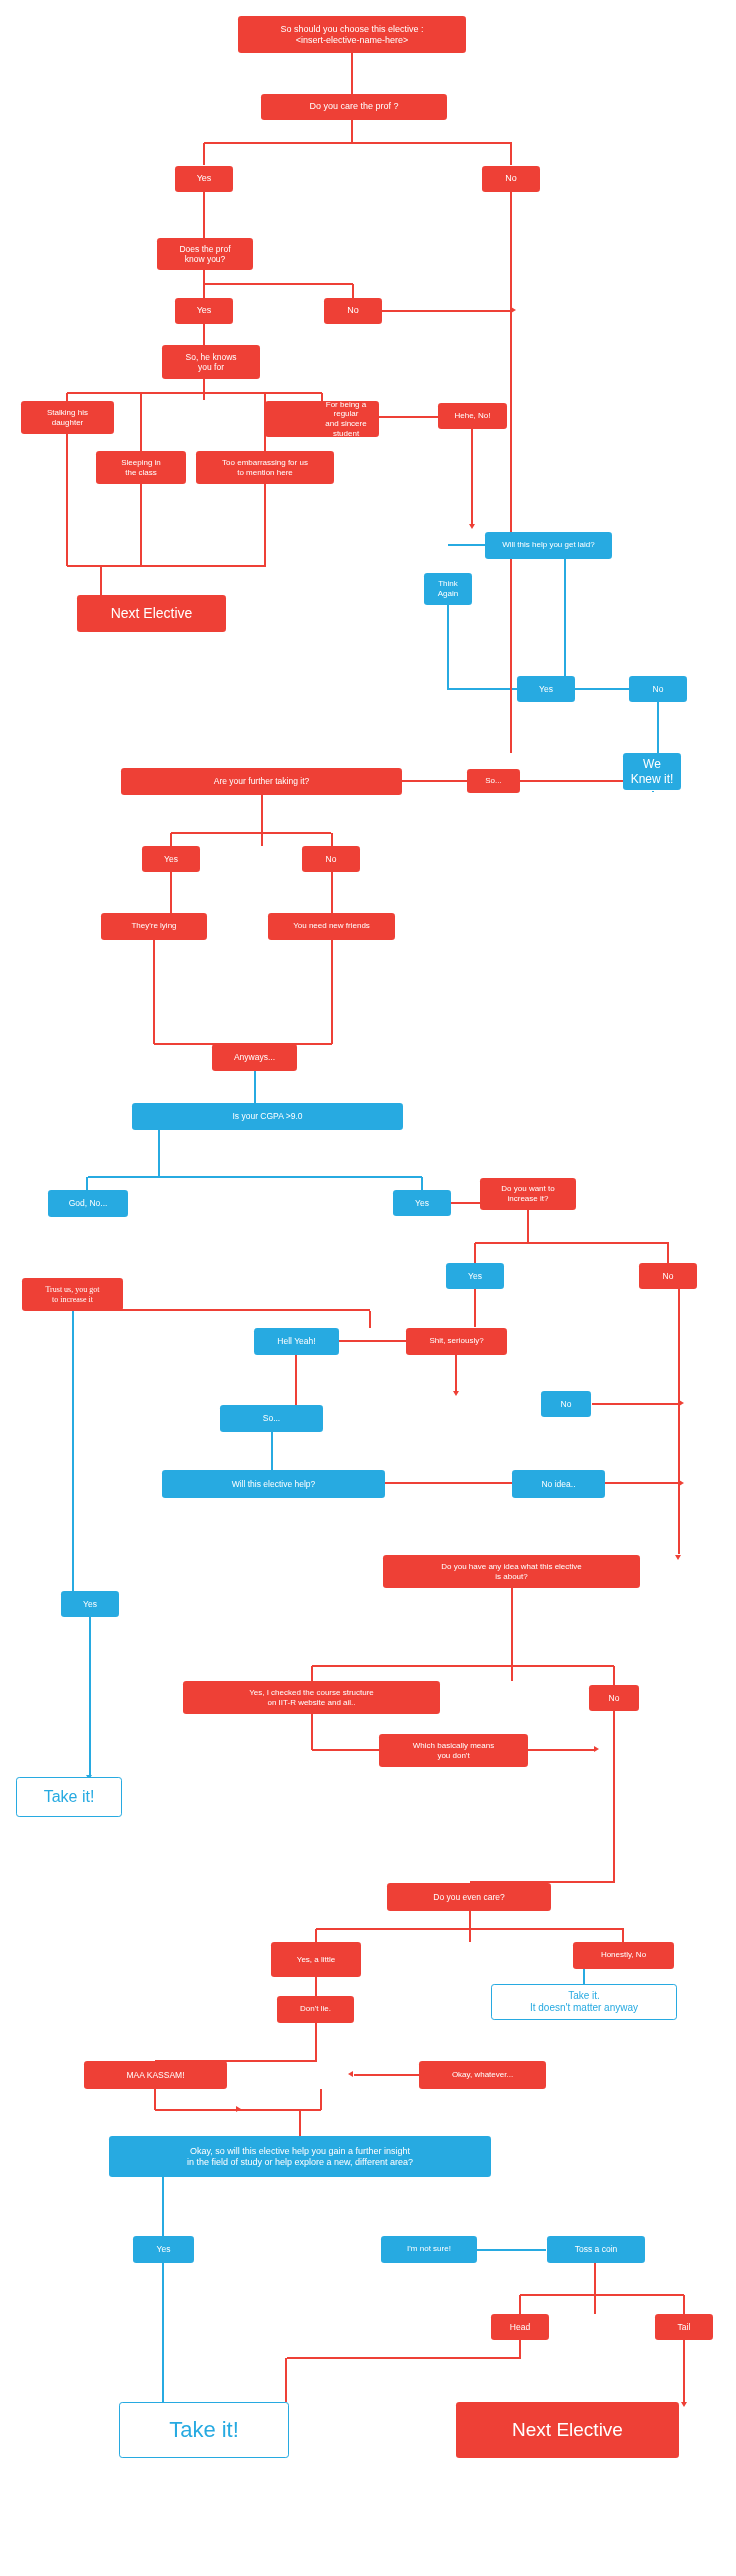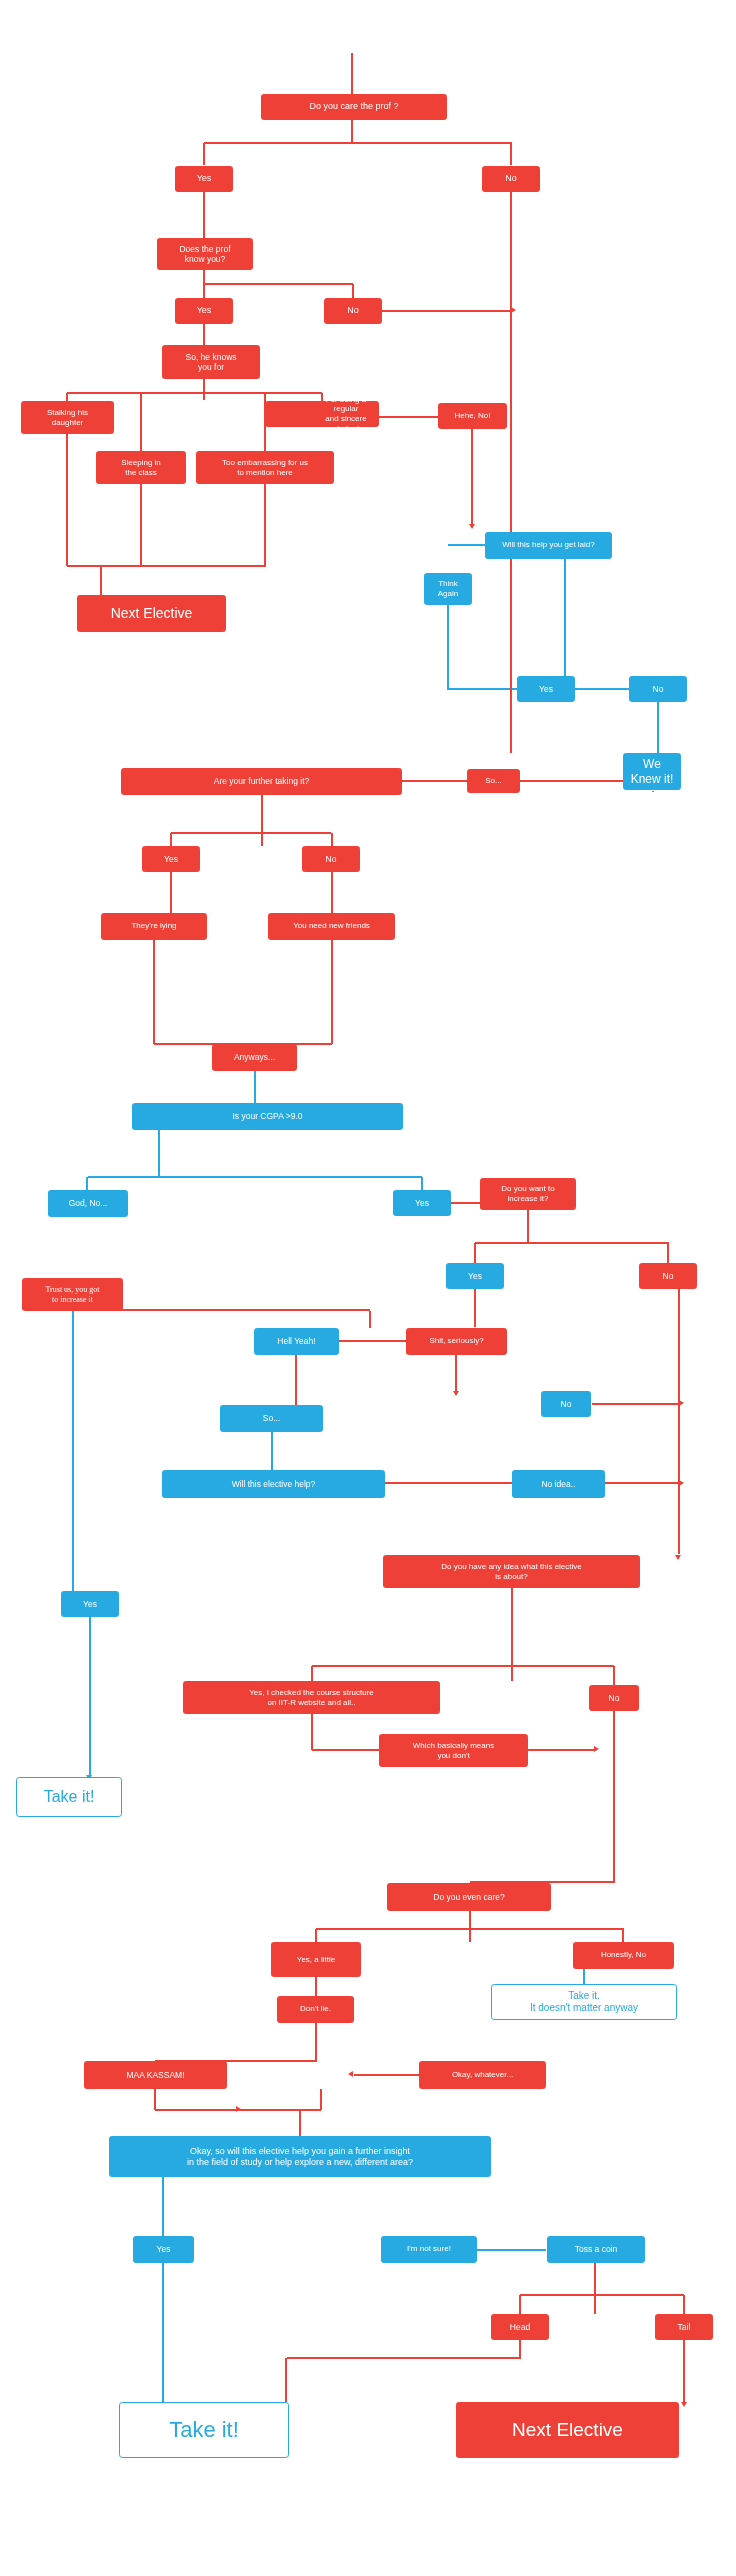--- a/index.html
+++ b/index.html
@@ -180,32 +180,34 @@
     <div class="edge" style="left: 520px; top: 2294px; width: 164px; height: 2.1px;"></div>
     <div class="edge" style="left: 519px; top: 2295px; width: 2.1px; height: 19.6px;"></div>
     <div class="arrow arr-d" style="left: 516px; top: 2314px;"></div>
     <div class="edge" style="left: 683px; top: 2295px; width: 2.1px; height: 19.6px;"></div>
     <div class="arrow arr-d" style="left: 681px; top: 2314px;"></div>
     <div class="edge" style="left: 519px; top: 2340px; width: 2.1px; height: 18.6px;"></div>
     <div class="edge" style="left: 287px; top: 2357px; width: 233px; height: 2.1px;"></div>
     <div class="edge" style="left: 285px; top: 2358px; width: 2.1px; height: 44px;"></div>
     <div class="edge" style="left: 683px; top: 2340px; width: 2.1px; height: 63px;"></div>
     <div class="arrow arr-d" style="left: 681px; top: 2402px;"></div>
+    <div class="node red" style="left: 238px; top: 16px; width: 228px; height: 37px; font-size: 9px; white-space: pre-line;">So should you choose this elective :
+&lt;insert-elective-name-here&gt;</div>
     <div class="node red" style="left: 261px; top: 94px; width: 186px; height: 25.5px; font-size: 9px; white-space: pre-line;">Do you care the prof ?</div>
     <div class="node red" style="left: 175px; top: 166px; width: 58px; height: 25.5px; font-size: 9px; white-space: pre-line;">Yes</div>
     <div class="node red" style="left: 482px; top: 166px; width: 58px; height: 25.5px; font-size: 9px; white-space: pre-line;">No</div>
     <div class="node red" style="left: 157px; top: 238px; width: 96px; height: 32px; font-size: 8.5px; white-space: pre-line;">Does the prof
 know you?</div>
     <div class="node red" style="left: 175px; top: 298px; width: 58px; height: 25.5px; font-size: 9px; white-space: pre-line;">Yes</div>
     <div class="node red" style="left: 324px; top: 298px; width: 58px; height: 25.5px; font-size: 9px; white-space: pre-line;">No</div>
     <div class="node red" style="left: 162px; top: 345px; width: 98px; height: 34px; font-size: 8.5px; white-space: pre-line;">So, he knows
 you for</div>
     <div class="node red" style="left: 21px; top: 401px; width: 93px; height: 33px; font-size: 8px; white-space: pre-line;">Stalking his
 daughter</div>
-    <div class="node red" style="left: 265px; top: 401px; width: 114px; height: 26px; font-size: 8px; white-space: pre-line; padding-left: 48px;">For being a regular
+    <div class="node red" style="left: 265px; top: 401px; width: 114px; height: 36px; font-size: 8px; white-space: pre-line; padding-left: 48px;">For being a regular
 and sincere student</div>
     <div class="node red" style="left: 438px; top: 403px; width: 69px; height: 25.5px; font-size: 8px; white-space: pre-line;">Hehe, No!</div>
     <div class="node red" style="left: 96px; top: 451px; width: 90px; height: 33px; font-size: 8px; white-space: pre-line;">Sleeping in
 the class</div>
     <div class="node red" style="left: 196px; top: 451px; width: 138px; height: 33px; font-size: 8px; white-space: pre-line;">Too embarrassing for us
 to mention here</div>
     <div class="node blue" style="left: 485px; top: 532px; width: 127px; height: 26.5px; font-size: 8px; white-space: pre-line;">Will this help you get laid?</div>
     <div class="node blue" style="left: 424px; top: 573px; width: 48px; height: 32px; font-size: 8px; white-space: pre-line;">Think
 Again</div>
     <div class="node blue" style="left: 517px; top: 676px; width: 58px; height: 25.5px; font-size: 8.5px; white-space: pre-line;">Yes</div>

